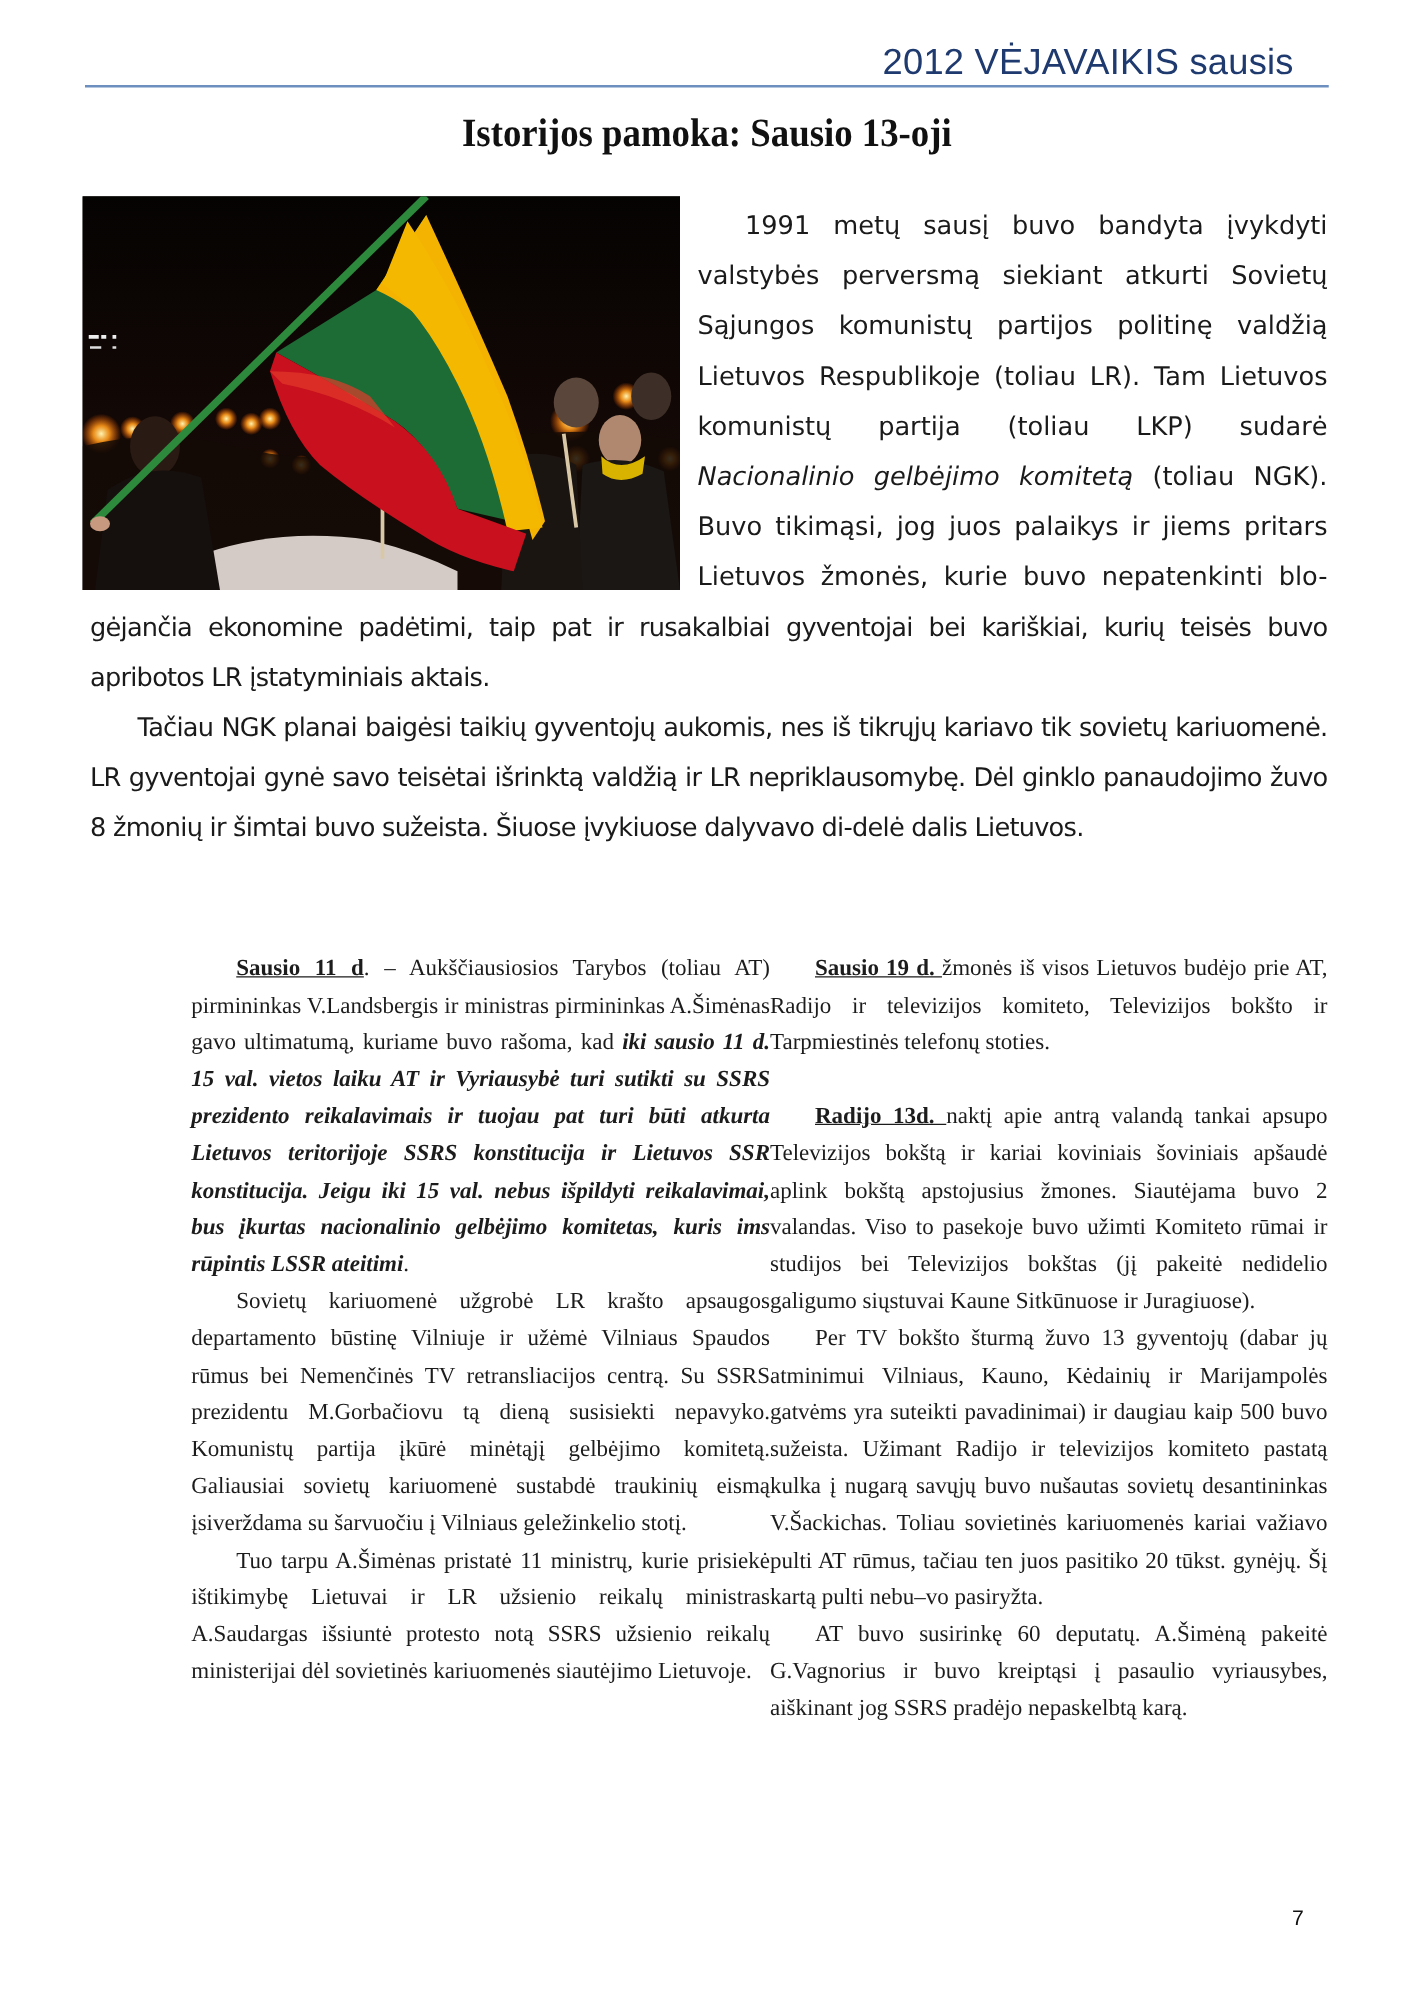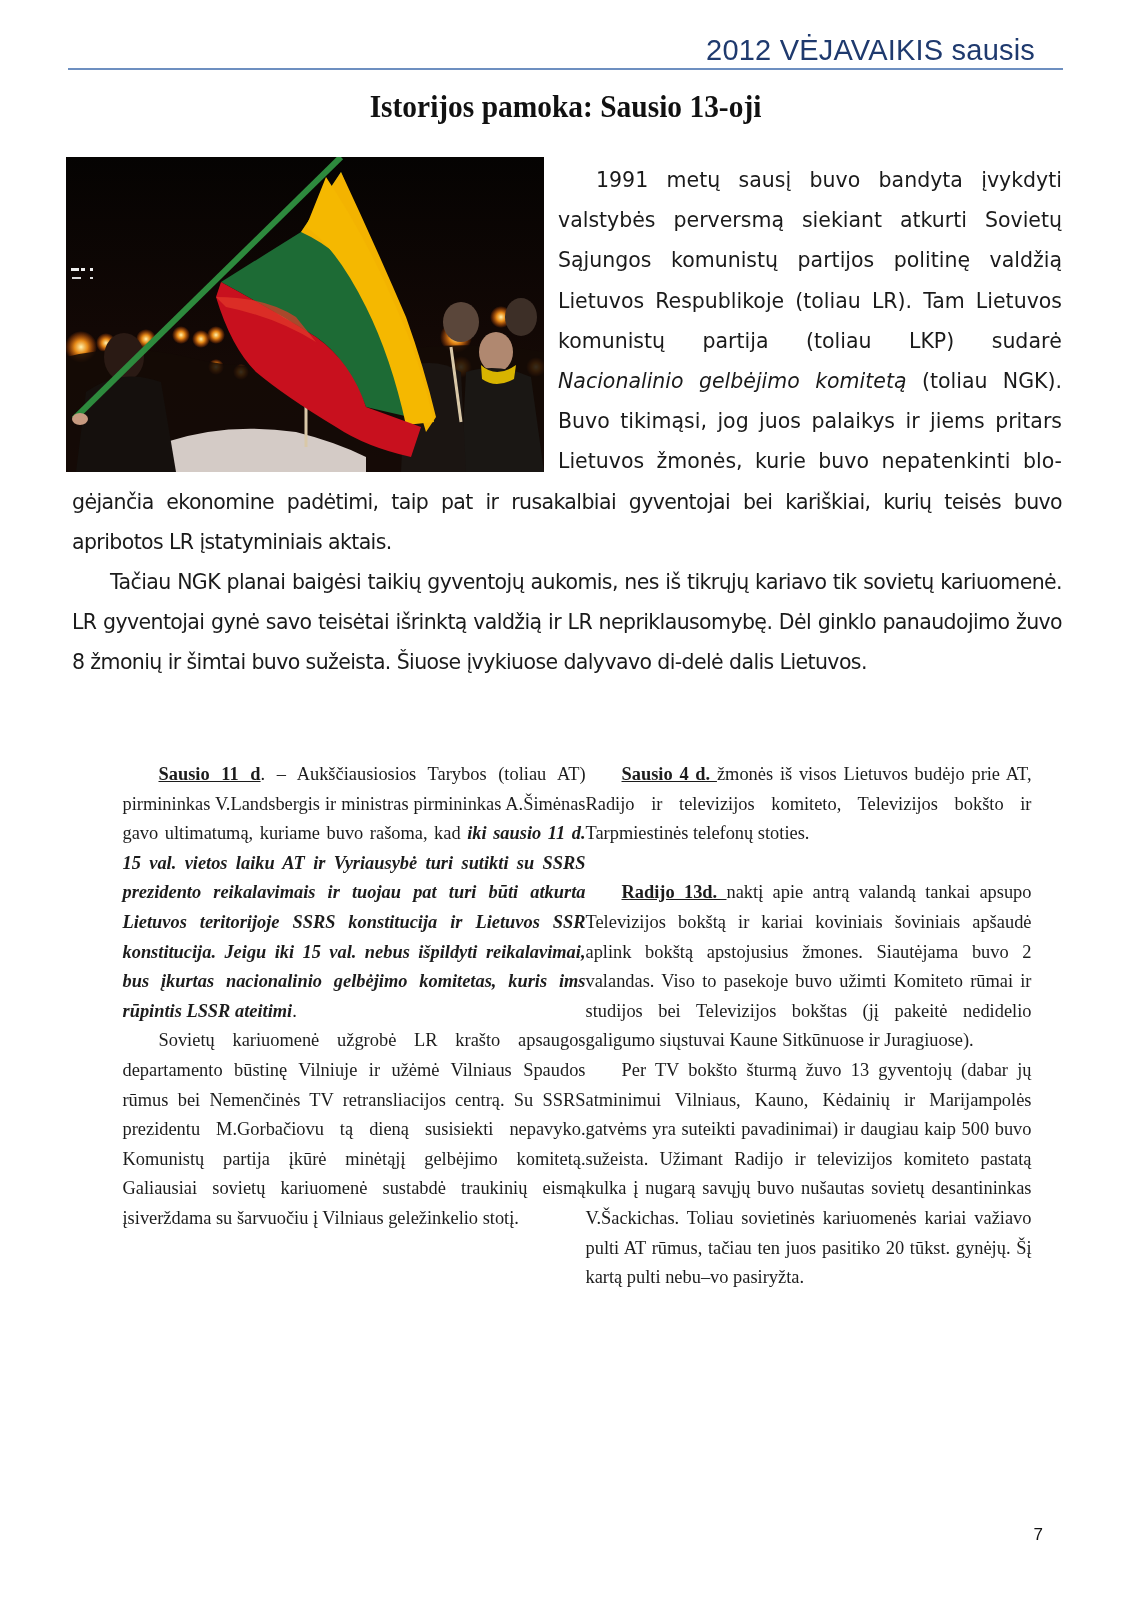--- a/index.html
+++ b/index.html
@@ -39,21 +39,21 @@
 
     .chronology {
       position: absolute; left: 72px; top: 760px; width: 990px;
       font-family: "Liberation Serif", serif; font-size: 18.4px; line-height: 29.6px;
       color: #1c1c1c;
     }
     .chrono-heading {
       font-family: "Liberation Serif", serif; font-size: 19px;
       text-decoration: underline; margin-bottom: 2px;
     }
-    .cols { display: flex; justify-content: center; }
+    .cols { display: flex; justify-content: flex-end; }
     .col-left { width: 463px; margin-left: 20px; }
     .col-right { width: 446px; margin-top: 0; }
     .col p { text-align: justify; text-indent: 36px; }
     .date-label { font-weight: bold; text-decoration: underline; }
     .demand { font-weight: bold; font-style: italic; }
     .gap { height: 29.6px; }
 
     .page-number {
       position: absolute; right: 88px; top: 1525px;
       font-family: "Liberation Sans", sans-serif; font-size: 17px; color: #111;
@@ -144,23 +144,25 @@
   <div class="float-spacer"></div>
   <p class="indent"><span>1991 metų sausį buvo bandyta įvykdyti valstybės perversmą siekiant atkurti Sovietų Sąjungos komunistų partijos politinę valdžią Lietuvos Respublikoje (toliau LR). Tam Lietuvos komunistų partija (toliau LKP) sudarė </span><em>Nacionalinio gelbėjimo komitetą</em><span> (toliau NGK). Buvo tikimąsi, jog juos palaikys ir jiems pritars Lietuvos žmonės, kurie buvo nepatenkinti blo-</span><span class="cond">gėjančia ekonomine padėtimi, taip pat ir rusakalbiai gyventojai bei kariškiai, kurių teisės buvo apribotos LR įstatyminiais aktais.</span></p>
   <p class="indent cond">Tačiau NGK planai baigėsi taikių gyventojų aukomis, nes iš tikrųjų kariavo tik sovietų kariuomenė. LR gyventojai gynė savo teisėtai išrinktą valdžią ir LR nepriklausomybę. Dėl ginklo panaudojimo žuvo 8  žmonių ir šimtai buvo sužeista. Šiuose įvykiuose dalyvavo di-delė dalis Lietuvos.</p>
 </div>
 
 <div class="chronology">
   <div class="cols">
     <div class="col col-left">
       <p><span class="date-label">Sausio 11 d</span><span>. – Aukščiausiosios Tarybos (toliau AT) pirmininkas V.Landsbergis ir ministras pirmininkas A.Šimėnas gavo ultimatumą, kuriame buvo rašoma, kad </span><span class="demand">iki sausio 11 d. 15 val. vietos laiku AT ir Vyriausybė turi sutikti su SSRS prezidento reikalavimais ir tuojau pat turi būti atkurta Lietuvos teritorijoje SSRS konstitucija ir Lietuvos SSR konstitucija. Jeigu iki 15 val. nebus išpildyti reikalavimai, bus įkurtas nacionalinio gelbėjimo komitetas, kuris ims rūpintis LSSR ateitimi</span><span>.</span></p>
       <p>Sovietų kariuomenė užgrobė LR krašto apsaugos departamento būstinę Vilniuje ir užėmė Vilniaus Spaudos rūmus bei Nemenčinės TV retransliacijos centrą. Su SSRS prezidentu M.Gorbačiovu tą dieną susisiekti nepavyko. Komunistų partija įkūrė minėtąjį gelbėjimo komitetą. Galiausiai sovietų kariuomenė sustabdė traukinių eismą įsiverždama su šarvuočiu į Vilniaus geležinkelio stotį.</p>
+      <p>Tuo tarpu A.Šimėnas pristatė 11 ministrų, kurie prisiekė ištikimybę Lietuvai ir LR užsienio reikalų ministras A.Saudargas išsiuntė protesto notą SSRS užsienio reikalų ministerijai dėl sovietinės kariuomenės siautėjimo Lietuvoje.</p>
     </div>
     <div class="col col-right">
-      <p><span class="date-label">Sausio 4 d. </span><span>žmonės iš visos Lietuvos budėjo prie AT, Radijo ir televizijos komiteto, Televizijos bokšto ir Tarpmiestinės telefonų stoties.</span></p>
+      <p><span class="date-label">Sausio 19 d. </span><span>žmonės iš visos Lietuvos budėjo prie AT, Radijo ir televizijos komiteto, Televizijos bokšto ir Tarpmiestinės telefonų stoties.</span></p>
       <div class="gap"></div>
       <p><span class="date-label">Radijo 13d. </span><span>naktį apie antrą valandą tankai apsupo Televizijos bokštą ir kariai koviniais šoviniais apšaudė aplink bokštą apstojusius žmones. Siautėjama buvo 2 valandas. Viso to pasekoje buvo užimti Komiteto rūmai ir studijos bei Televizijos bokštas (jį pakeitė nedidelio galigumo siųstuvai Kaune Sitkūnuose ir Juragiuose).</span></p>
       <p>Per TV bokšto šturmą žuvo 13 gyventojų (dabar jų atminimui Vilniaus, Kauno, Kėdainių ir Marijampolės gatvėms yra suteikti pavadinimai) ir daugiau kaip 500 buvo sužeista. Užimant Radijo ir televizijos komiteto pastatą kulka į nugarą savųjų buvo nušautas sovietų desantininkas V.Šackichas. Toliau sovietinės kariuomenės kariai važiavo pulti AT rūmus, tačiau ten juos pasitiko 20 tūkst. gynėjų. Šį kartą pulti nebu–vo pasiryžta.</p>
+      <p>AT buvo susirinkę 60 deputatų. A.Šimėną pakeitė G.Vagnorius ir buvo kreiptąsi į pasaulio vyriausybes, aiškinant jog SSRS pradėjo nepaskelbtą karą.</p>
     </div>
   </div>
 </div>
 
 <div class="page-number">7</div>
 
 </body></html>

